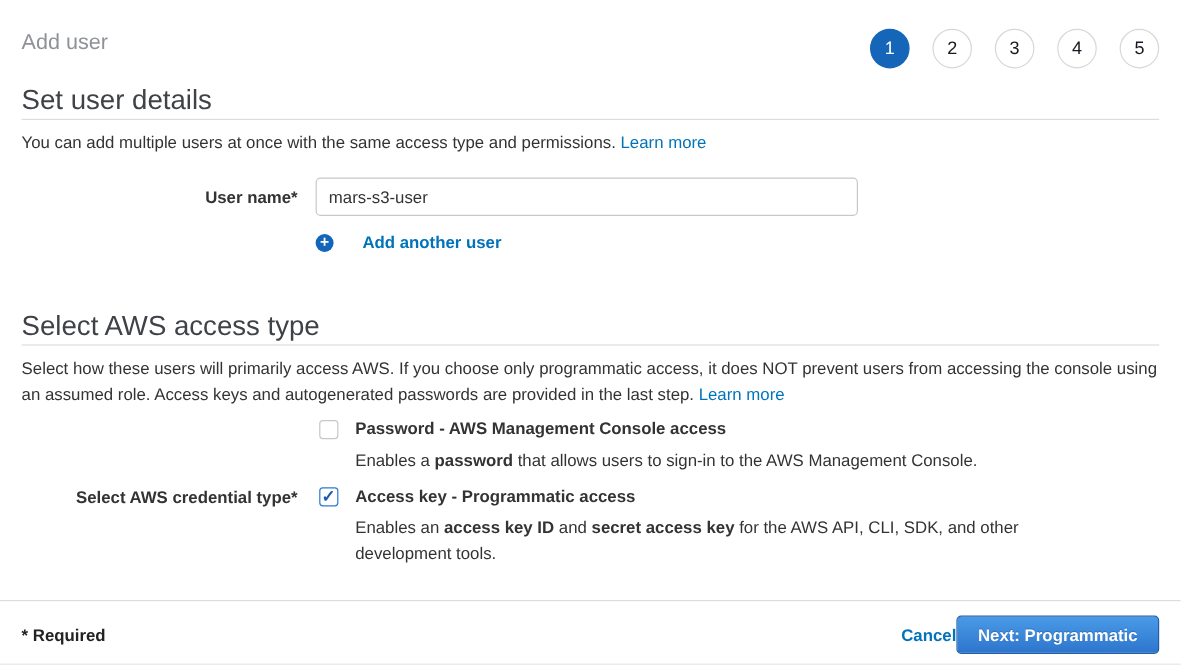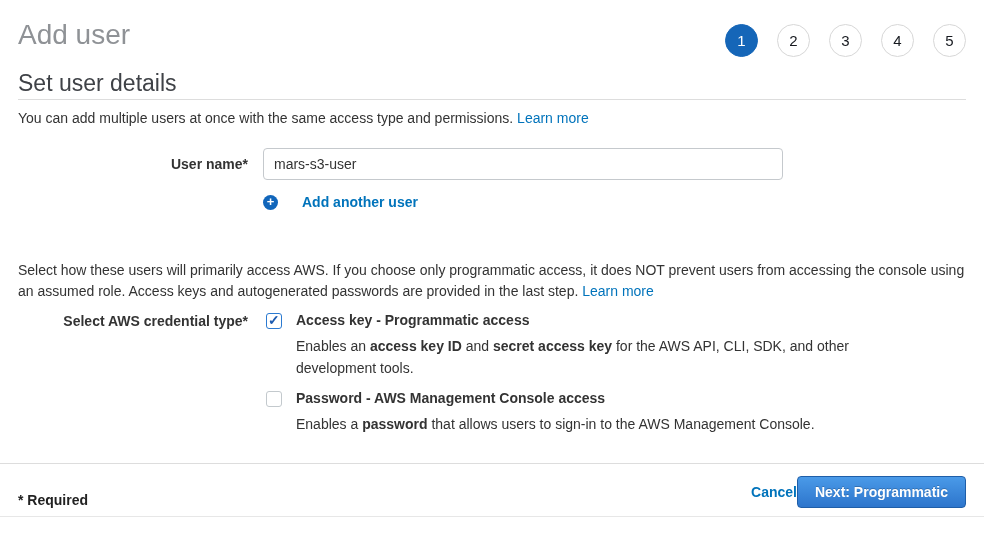--- a/index.html
+++ b/index.html
@@ -7,21 +7,21 @@
   body {
     width: 984px; height: 556px; overflow: hidden;
     background: #fff; color: #333;
     font-family: "Liberation Sans", sans-serif;
     font-size: 14px;
   }
   .page { padding: 0 18px; }
 
   
   .header { display: flex; justify-content: space-between; align-items: flex-start; padding-top: 20px; height: 72px; }
-  .page-title { font-size: 28px; font-weight: 400; color: #8f9296; margin: 0; line-height: 30px; }
+  .page-title { font-size: 18px; font-weight: 400; color: #8f9296; margin: 0; line-height: 30px; }
   .steps { display: flex; gap: 19px; margin-top: 4px; }
   .step {
     width: 33px; height: 33px; border-radius: 50%;
     border: 1px solid #d7d7d7; background: #fff; color: #16191f;
     display: flex; align-items: center; justify-content: center;
     font-size: 15px;
   }
   .step.active { background: #1566b8; border-color: #1566b8; color: #fff; }
 
   
@@ -30,21 +30,21 @@
   .intro { margin: 10px 0 0; line-height: 17px; }
   .intro2 { margin: 9px 0 0; line-height: 21px; }
   a.link { color: #0073bb; text-decoration: none; cursor: pointer; }
   a.link-bold { color: #0073bb; text-decoration: none; font-weight: bold; cursor: pointer; }
 
   
   .form-row { display: flex; margin-top: 21px; }
   .label-col { width: 230px; text-align: right; font-weight: bold; padding-top: 8px; flex-shrink: 0; }
   .label-col.tight { padding-top: 1px; }
   .text-input {
-    margin-left: 15px; width: 520px; height: 32px;
+    margin-left: 15px; width: 452px; height: 32px;
     border: 1px solid #c5c9cd; border-radius: 4px;
     padding: 0 10px; font-size: 14px; color: #333;
     font-family: "Liberation Sans", sans-serif;
     outline: none;
   }
   .add-another { display: flex; align-items: center; gap: 8px; margin: 14px 0 0 245px; cursor: pointer; width: fit-content; }
   .plus-icon {
     width: 15px; height: 15px; border-radius: 50%;
     background: #1166bb; color: #fff;
     display: flex; align-items: center; justify-content: center;
@@ -70,21 +70,21 @@
   .cred-content { margin-left: 14px; max-width: 575px; }
   .cred-title { font-weight: bold; line-height: 17px; }
   .cred-desc { margin-top: 6px; line-height: 22px; color: #333; }
   .cred-row + .cred-row { margin-top: 11px; }
 
   
   .footer {
     margin: 28px -18px 0;
     border-top: 1px solid #ddd; border-bottom: 1px solid #e7e7e7;
     padding: 12px 18px 8px;
-    display: flex; justify-content: space-between; align-items: flex-end;
+    display: flex; justify-content: space-between; align-items: center;
   }
   .required-note { font-weight: bold; color: #222; }
   .footer-actions { display: flex; align-items: center; }
   .btn-primary {
     background: linear-gradient(180deg, #4a9ae8 0%, #2d75cc 100%);
     border: 1px solid #1f5ea8; border-radius: 4px;
     color: #fff; font-weight: bold; font-size: 14px;
     font-family: "Liberation Sans", sans-serif;
     padding: 7px 17px; cursor: pointer;
     text-shadow: 0 -1px 0 rgba(0,0,0,0.2);
@@ -115,37 +115,40 @@
     <div class="label-col">User name*</div>
     <input class="text-input" type="text" value="mars-s3-user" style="">
   </div>
 
   <div class="add-another">
     <span class="plus-icon">+</span>
     <span class="txt">Add another user</span>
   </div>
 
   <div class="section2">
+    <div class="section-head">
+      <h2>Select AWS access type</h2>
+    </div>
     <p class="intro2"><span>Select how these users will primarily access AWS. If you choose only programmatic access, it does NOT prevent users from accessing the console using an assumed role. Access keys and autogenerated passwords are provided in the last step. </span><a class="link">Learn more</a></p>
+
+    <div class="cred-row">
+      <div class="label-col"></div>
+      <div class="checkbox"></div>
+      <div class="cred-content">
+        <div class="cred-title">Password - AWS Management Console access</div>
+        <div class="cred-desc"><span>Enables a </span><b>password</b><span> that allows users to sign-in to the AWS Management Console.</span></div>
+      </div>
+    </div>
 
     <div class="cred-row">
       <div class="label-col tight">Select AWS credential type*</div>
       <div class="checkbox checked"></div>
       <div class="cred-content">
         <div class="cred-title">Access key - Programmatic access</div>
         <div class="cred-desc"><span>Enables an </span><b>access key ID</b><span> and </span><b>secret access key</b><span> for the AWS API, CLI, SDK, and other development tools.</span></div>
-      </div>
-    </div>
-
-    <div class="cred-row">
-      <div class="label-col"></div>
-      <div class="checkbox"></div>
-      <div class="cred-content">
-        <div class="cred-title">Password - AWS Management Console access</div>
-        <div class="cred-desc"><span>Enables a </span><b>password</b><span> that allows users to sign-in to the AWS Management Console.</span></div>
       </div>
     </div>
   </div>
 
   <div class="footer">
     <div class="required-note">* Required</div>
     <div class="footer-actions">
       <a class="link-bold">Cancel</a>
       <button class="btn-primary">Next: Programmatic</button>
     </div>

